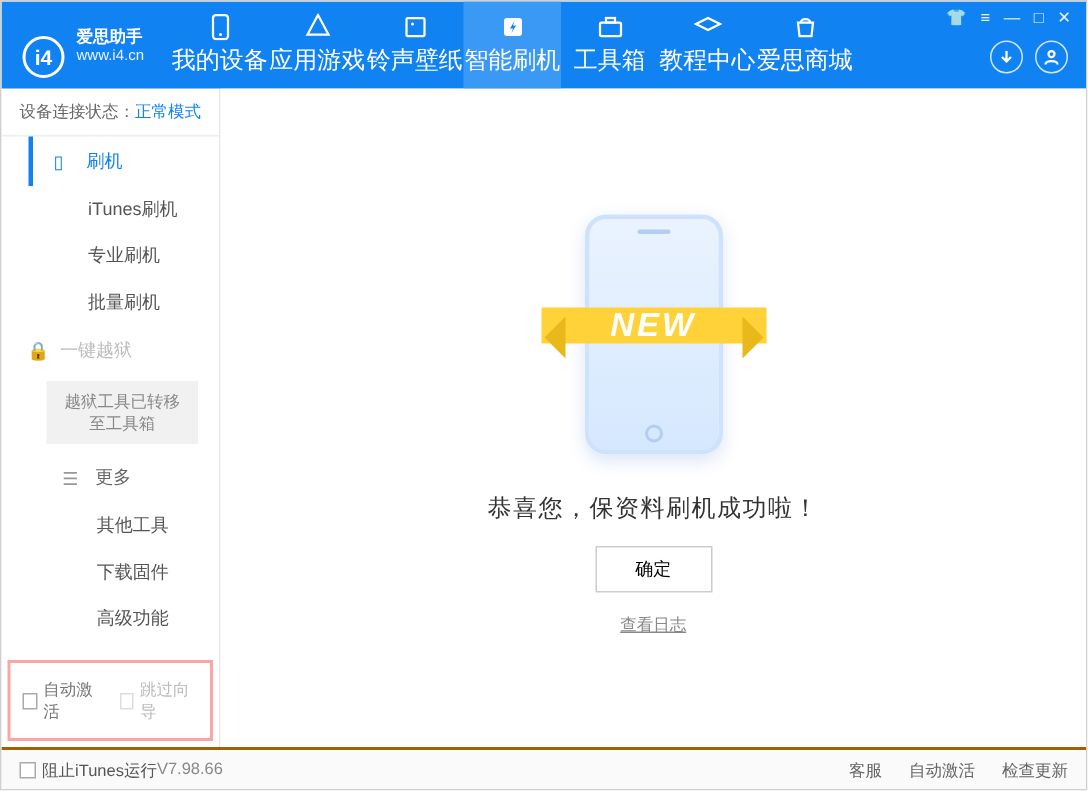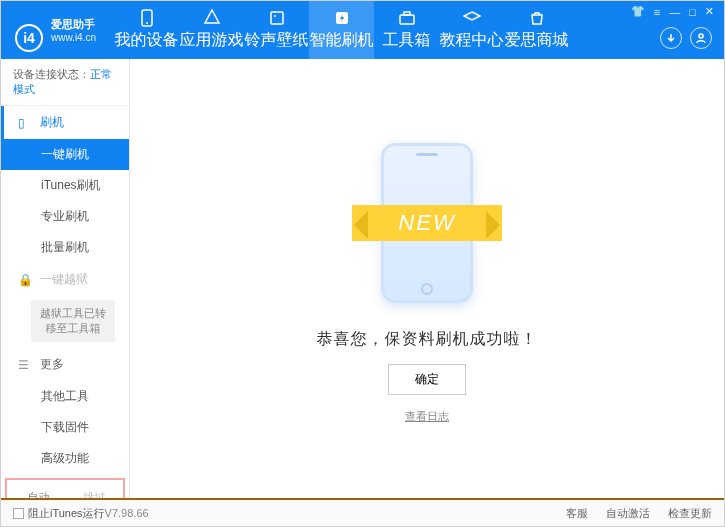--- a/index.html
+++ b/index.html
@@ -22,21 +22,21 @@
 .header-right { position: absolute; right: 10px; top: 4px; display: flex; gap: 9px; align-items: center; }
 .header-right span { font-size: 11px; cursor: pointer; opacity: 0.9; }
 .header-circles { position: absolute; right: 12px; bottom: 10px; display: flex; gap: 8px; }
 .circle-btn { width: 22px; height: 22px; border: 1.5px solid rgba(255,255,255,0.8); border-radius: 50%; display: flex; align-items: center; justify-content: center; cursor: pointer; }
 .circle-btn svg { stroke: #fff; fill: none; }
 
 
 .body { flex: 1; display: flex; overflow: hidden; }
 
 
-.sidebar { width: 129px; border-right: 1px solid #e5e5e5; display: flex; flex-direction: column; font-size: 12px; color: #444; background: #fff; }
+.sidebar { width: 146px; border-right: 1px solid #e5e5e5; display: flex; flex-direction: column; font-size: 12px; color: #444; background: #fff; align-items: center; }
 .status-row { padding: 8px 12px; font-size: 11px; color: #666; border-bottom: 1px solid #eee; }
 .status-val { color: #1182f1; }
 
 .side-group { }
 .group-header { padding: 8px 14px; display: flex; align-items: center; gap: 8px; color: #666; border-left: 3px solid transparent; }
 .group-header.flash { border-left: 3px solid #1182f1; color: #1182f1; }
 .group-header .gicon { width: 14px; color: #999; }
 .group-header.flash .gicon { color: #1182f1; }
 .side-item { padding: 7px 10px 7px 40px; color: #555; cursor: pointer; }
 .side-item.active { background: #1182f1; color: #fff; }
@@ -47,21 +47,21 @@
 .chk { display: flex; align-items: center; gap: 4px; color: #777; }
 .chk.disabled { color: #bbb; }
 .chk-box { width: 11px; height: 11px; border: 1px solid #aaa; background: #fff; }
 
 
 .main { flex: 1; display: flex; flex-direction: column; align-items: center; justify-content: center; background: #fff; position: relative; }
 .illus { width: 170px; height: 180px; position: relative; display: flex; align-items: center; justify-content: center; }
 .phone { width: 92px; height: 160px; border-radius: 14px; background: linear-gradient(#eaf3ff,#d5e8ff); border: 3px solid #cfe2fb; position: relative; box-shadow: 0 4px 12px rgba(0,80,200,0.15); }
 .phone::before { content: ""; position: absolute; top: 7px; left: 50%; transform: translateX(-50%); width: 22px; height: 3px; background: #b4cef0; border-radius: 2px; }
 .phone-home { position: absolute; bottom: 5px; left: 50%; transform: translateX(-50%); width: 12px; height: 12px; border: 2px solid #b4cef0; border-radius: 50%; }
-.new-ribbon { position: absolute; width: 150px; height: 36px; background: #ffd23a; top: 72px; left: 10px; display: flex; align-items: center; justify-content: center; font-weight: 400; font-style: italic; font-size: 22px; color: #fff; letter-spacing: 2px; }
+.new-ribbon { position: absolute; width: 150px; height: 24px; background: #ffd23a; top: 72px; left: 10px; display: flex; align-items: center; justify-content: center; font-weight: 700; font-style: italic; font-size: 22px; color: #fff; letter-spacing: 2px; }
 .new-ribbon::before, .new-ribbon::after { content: ""; position: absolute; width: 0; height: 0; border: 14px solid transparent; }
 .new-ribbon::before { left: -12px; top: 6px; border-right-color: #e9b81a; }
 .new-ribbon::after { right: -12px; top: 6px; border-left-color: #e9b81a; }
 
 .success-text { margin-top: 16px; font-size: 16px; color: #333; letter-spacing: 1px; }
 .ok-btn { margin-top: 14px; padding: 6px 26px; border: 1px solid #ccc; background: #fff; font-size: 12px; cursor: pointer; }
 .log-link { margin-top: 14px; font-size: 11px; color: #888; cursor: pointer; text-decoration: underline; }
 
 
 .footer { height: 28px; border-top: 2px solid #a16207; display: flex; align-items: center; padding: 0 12px; font-size: 11px; color: #666; background: #fafafa; }
@@ -175,21 +175,20 @@
     <div class="sidebar">
       <div class="status-row">
         <span>设备连接状态：</span><span class="status-val">正常模式</span>
       </div>
 
       <div class="side-group">
         <div class="group-header flash">
           <span class="gicon">▯</span>
           <span>刷机</span>
         </div>
-        <div class="side-item active">一键刷机</div>
         <div class="side-item">iTunes刷机</div>
         <div class="side-item">专业刷机</div>
         <div class="side-item">批量刷机</div>
       </div>
 
       <div class="side-group">
         <div class="group-header">
           <span class="gicon">🔒</span>
           <span class="disabled" style="color:#bbb">一键越狱</span>
         </div>

